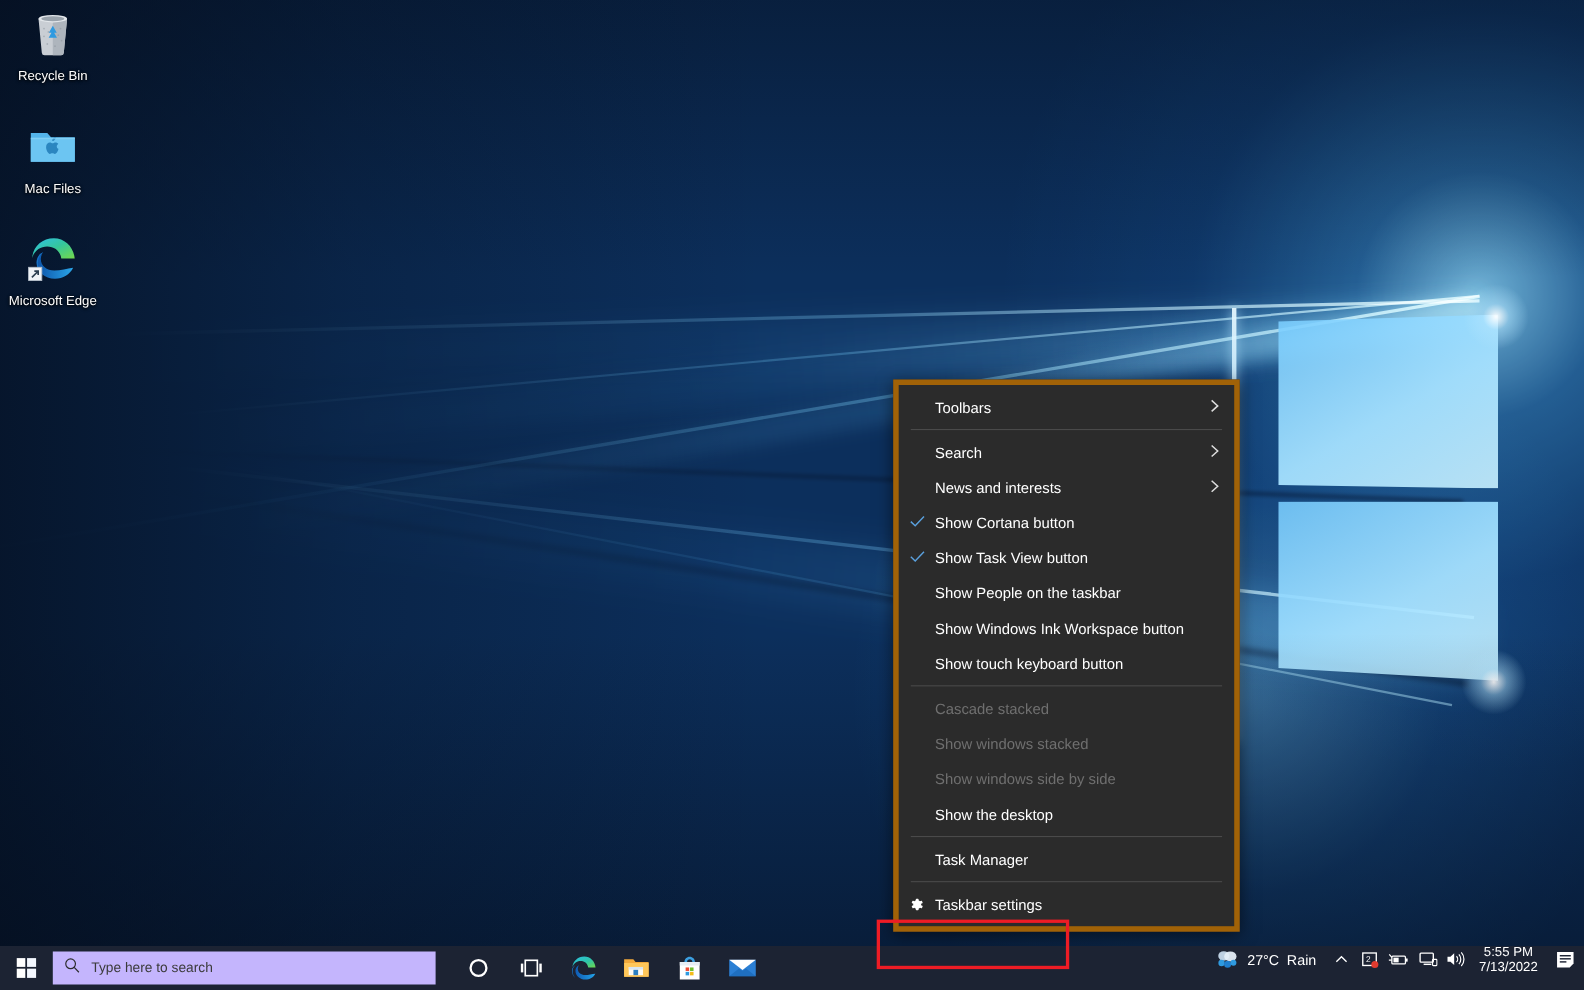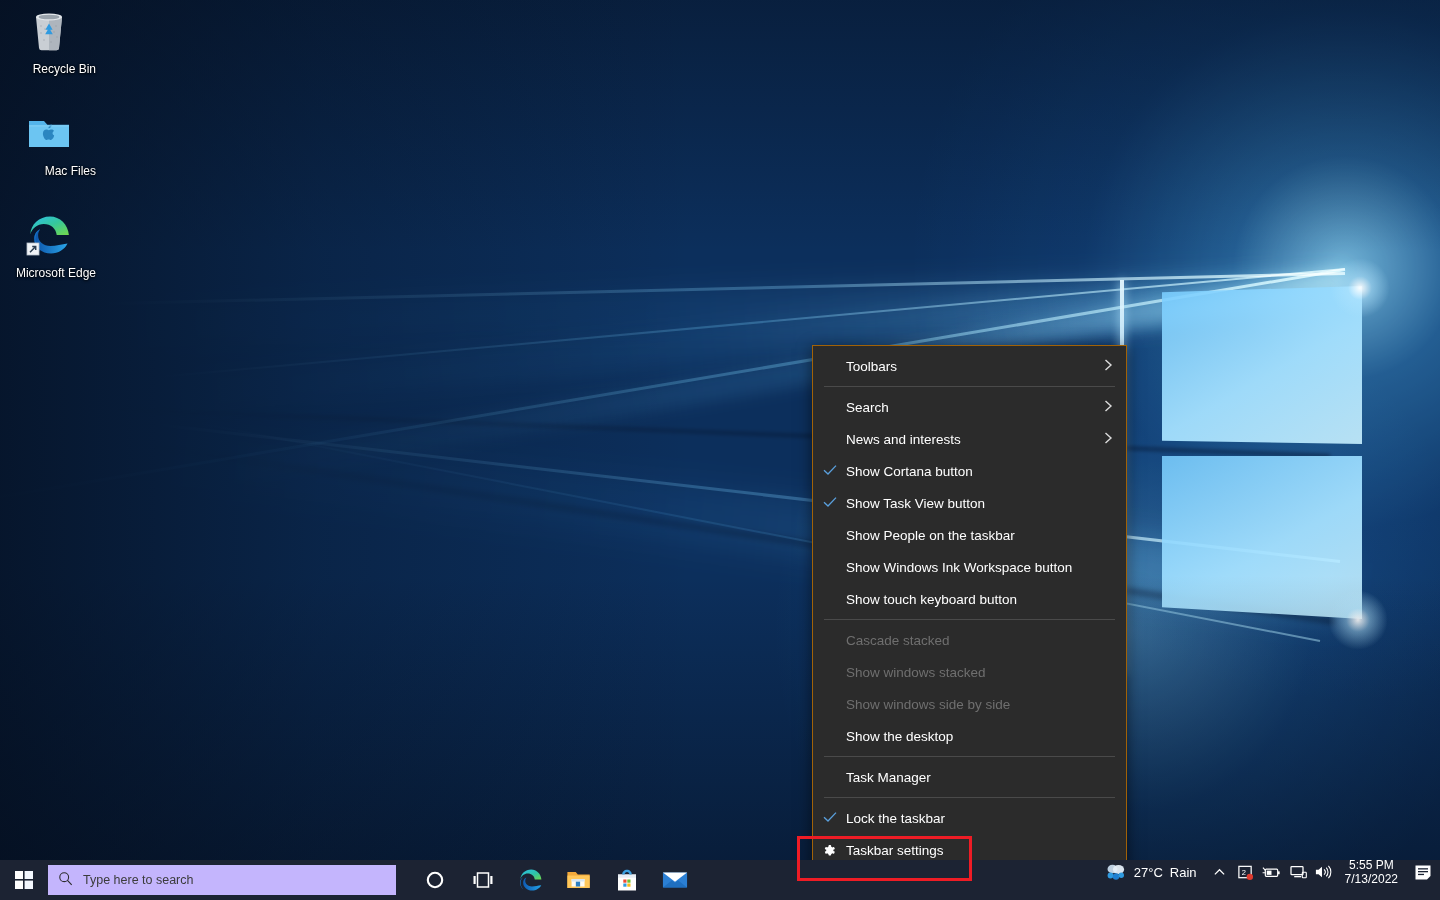--- a/index.html
+++ b/index.html
@@ -83,32 +83,32 @@
   #pane-tl{ left:18px; top:8px; width:4px; height:195px; background:linear-gradient(to bottom, rgba(230,248,255,0.95), rgba(150,215,255,0.8)); box-shadow:0 0 10px rgba(180,230,255,0.9); }
   #pane-bl{ left:8px; top:212px; width:4px; height:200px; background:linear-gradient(to bottom, rgba(160,220,255,0.8), rgba(235,250,255,0.95)); box-shadow:0 0 10px rgba(180,230,255,0.9); }
   #pane-tr{ left:42px; top:6px; width:200px; height:158px;
       clip-path:polygon(0% 4%, 100% 0%, 100% 100%, 0% 98%); }
   #pane-br{ left:42px; top:176px; width:200px; height:168px;
       clip-path:polygon(0% 0%, 100% 0%, 100% 97%, 0% 90%); }
   .corner-flare{ position:absolute; width:60px; height:60px; border-radius:50%;
       background:radial-gradient(circle, rgba(255,255,255,0.95) 0%, rgba(180,230,255,0.5) 28%, rgba(0,0,0,0) 70%); }
 
   
-  .desk-icon{ position:absolute; width:96px; text-align:right; cursor:default; }
+  .desk-icon{ position:absolute; width:96px; text-align:center; cursor:default; }
   .desk-icon .ico{ width:48px; height:48px; margin:0 auto 6px; position:relative; }
   .desk-icon .lbl{
     color:#ffffff; font-size:12px; line-height:14px;
     text-shadow:0 1px 3px rgba(0,0,0,0.95), 0 0 2px rgba(0,0,0,0.9);
   }
 
   
   #ctx-menu{
     position:absolute; left:812px; top:345px; width:315px;
     background:#2b2b2b;
-    border:1px solid #a16207;
+    border:5px solid #a16207;
     box-shadow:0 3px 14px rgba(0,0,0,0.55);
     padding:4px 0 4px 0;
     z-index:40;
   }
   .mi{
     position:relative; display:flex; align-items:center;
     height:32px; padding:0 10px 0 0; color:#ffffff; font-size:13.5px;
     white-space:nowrap;
   }
   .mi .check{ width:33px; flex:0 0 33px; text-align:center; font-size:14px; color:#5aa0dd; line-height:1; }
@@ -300,27 +300,20 @@
       <span class="arrow"></span>
     </div>
     <div class="sep"></div>
     <div class="mi">
       <span class="check"></span>
       <span class="label">Task Manager</span>
       <span class="arrow"></span>
     </div>
     <div class="sep"></div>
     <div class="mi">
-      <span class="check"><svg width="14" height="12" viewBox="0 0 14 12">
-          <polyline points="1,6.2 5,10 13,1.6" fill="none" stroke="#5aa0dd" stroke-width="1.3"></polyline>
-        </svg></span>
-      <span class="label">Lock the taskbar</span>
-      <span class="arrow"></span>
-    </div>
-    <div class="mi">
       <span class="gear">
         <svg width="15" height="15" viewBox="0 0 16 16">
   <path fill="#ffffff" d="M8 5.1A2.9 2.9 0 1 0 8 10.9 2.9 2.9 0 0 0 8 5.1zm0 4.4A1.5 1.5 0 1 1 8 6.5a1.5 1.5 0 0 1 0 3z"></path>
   <path fill="#ffffff" d="M14.4 9.2l-1.2-.5c.05-.23.08-.47.08-.7s-.03-.47-.08-.7l1.2-.5a.55.55 0 0 0 .28-.72l-.62-1.4a.55.55 0 0 0-.72-.28l-1.2.5a5 5 0 0 0-1.2-.72l-.18-1.28a.55.55 0 0 0-.55-.47H8.66a.55.55 0 0 0-.55.47l-.18 1.28c-.43.17-.83.41-1.2.72l-1.2-.5a.55.55 0 0 0-.72.28l-.62 1.4a.55.55 0 0 0 .28.72l1.2.5c-.05.23-.08.47-.08.7s.03.47.08.7l-1.2.5a.55.55 0 0 0-.28.72l.62 1.4c.12.28.44.4.72.28l1.2-.5c.37.31.77.55 1.2.72l.18 1.28c.04.27.28.47.55.47h1.56c.27 0 .51-.2.55-.47l.18-1.28c.43-.17.83-.41 1.2-.72l1.2.5c.28.12.6 0 .72-.28l.62-1.4a.55.55 0 0 0-.28-.72z" transform="translate(-1.1 -0.2)"></path>
 </svg>
       </span>
       <span class="label">Taskbar settings</span>
       <span class="arrow"></span>
     </div>
   </div>

